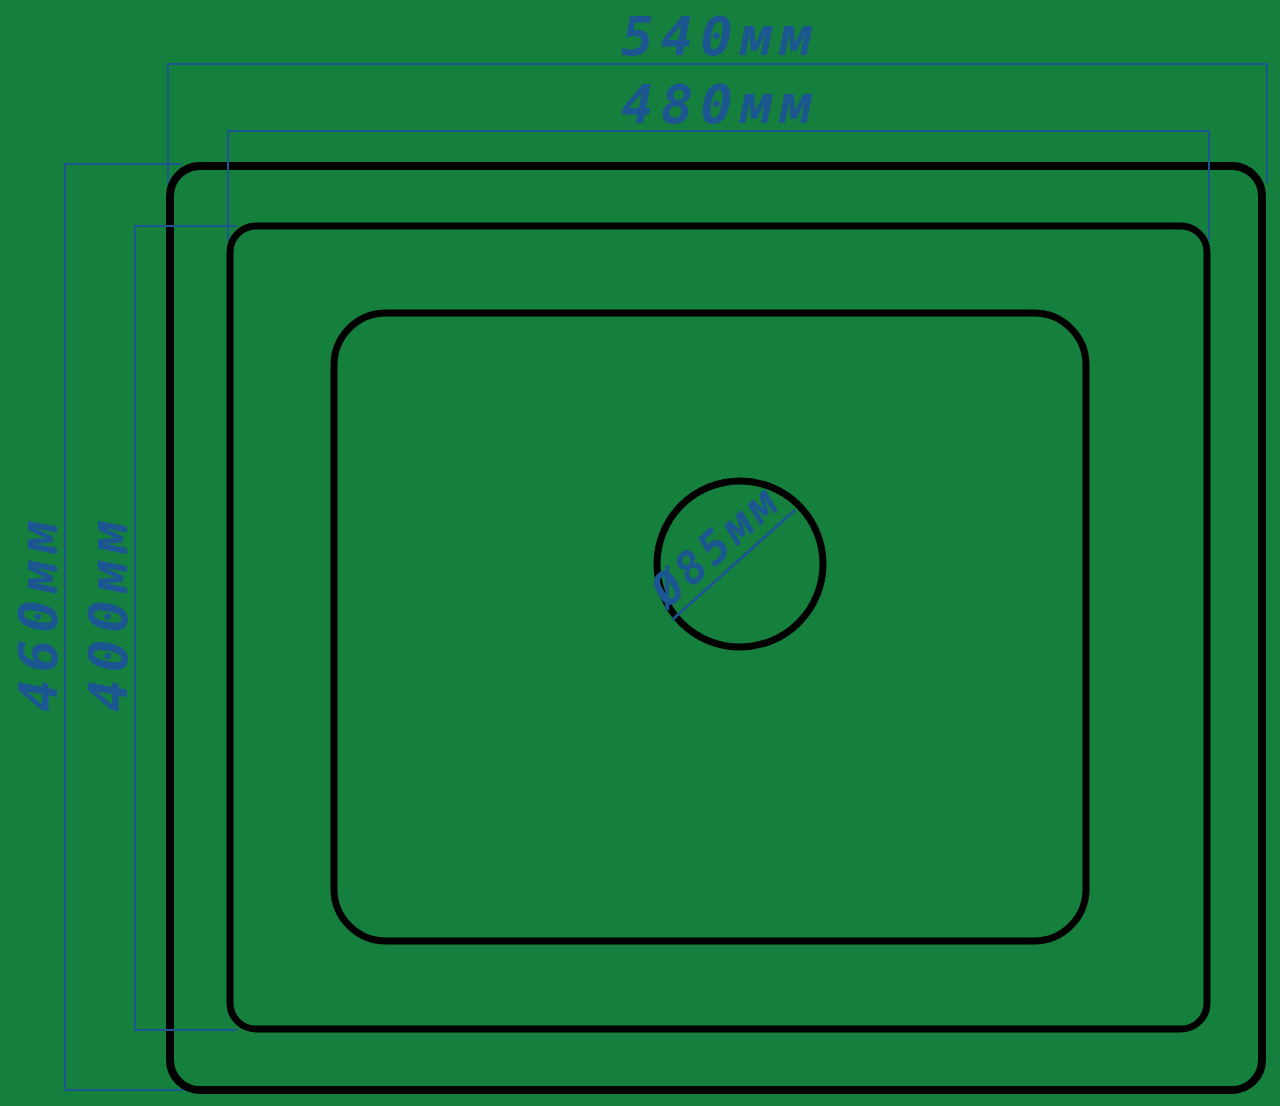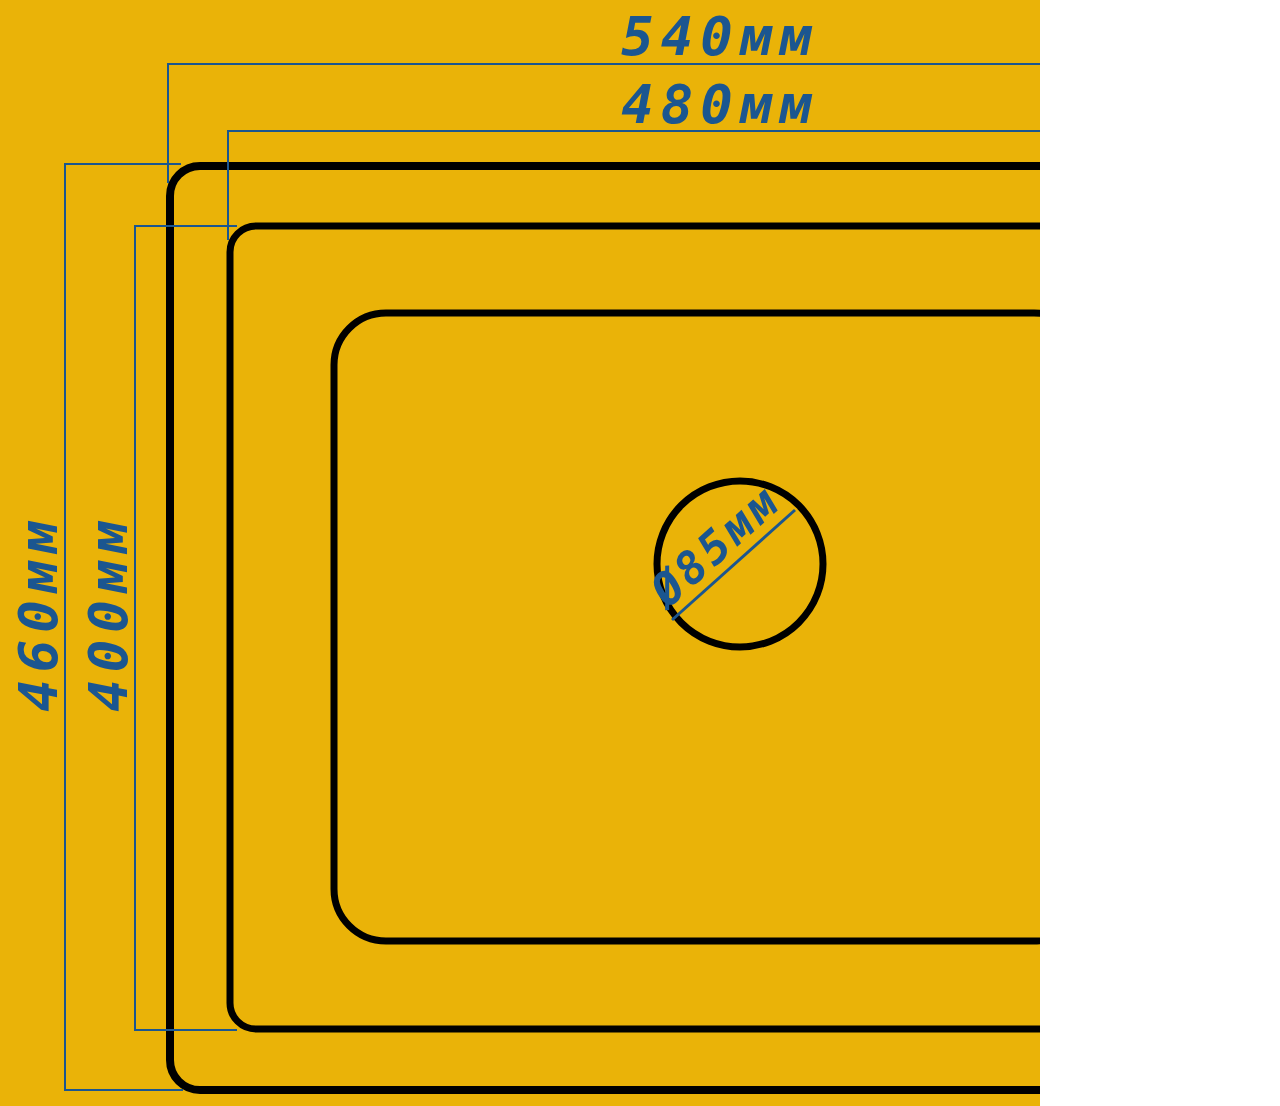--- a/index.html
+++ b/index.html
@@ -2,23 +2,23 @@
 <html><head>
 <meta charset="utf-8">
 <style>
   html, body {
     margin: 0;
     padding: 0;
     background: #ffffff;
   }
   .canvas {
     position: relative;
-    width: 1040px;
+    width: 1280px;
     height: 1106px;
-    background: #eab308;
+    background: #15803d;
     overflow: hidden;
   }
   svg { display: block; }
   .dim-text {
     font-family: "DejaVu Sans Mono", monospace;
     font-style: italic;
     font-weight: bold;
     font-size: 54px;
     letter-spacing: 7px;
   }

